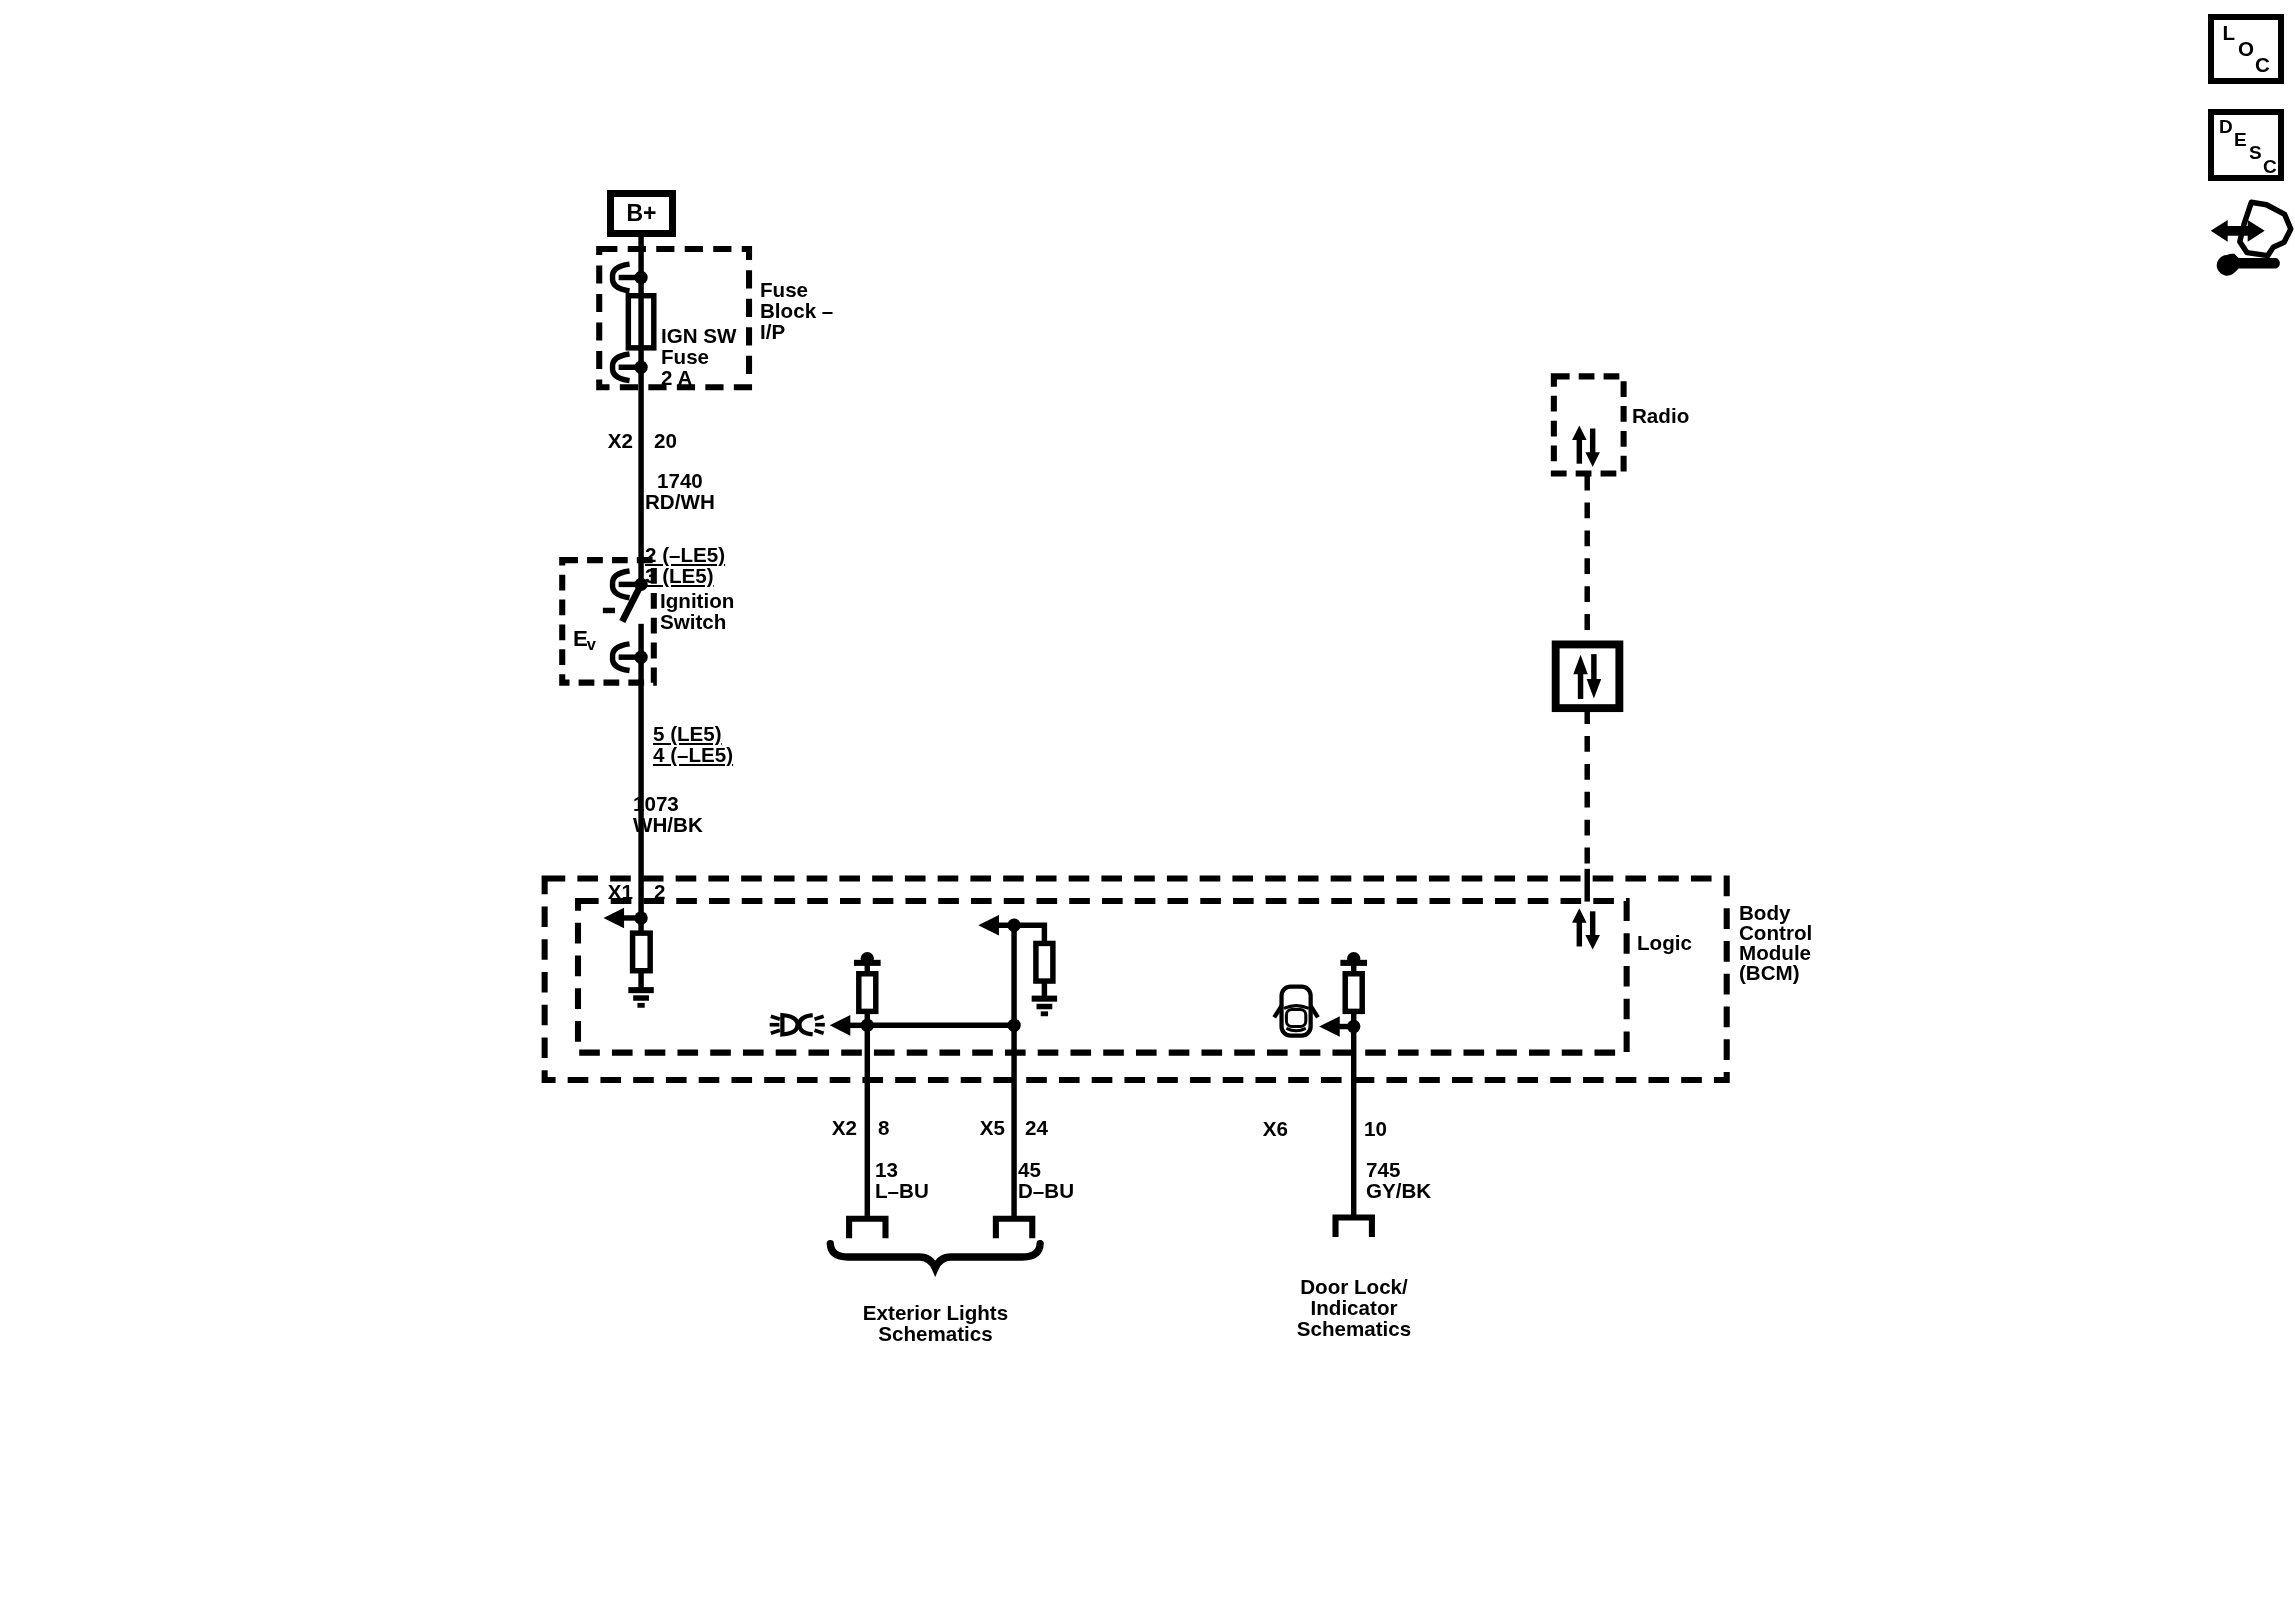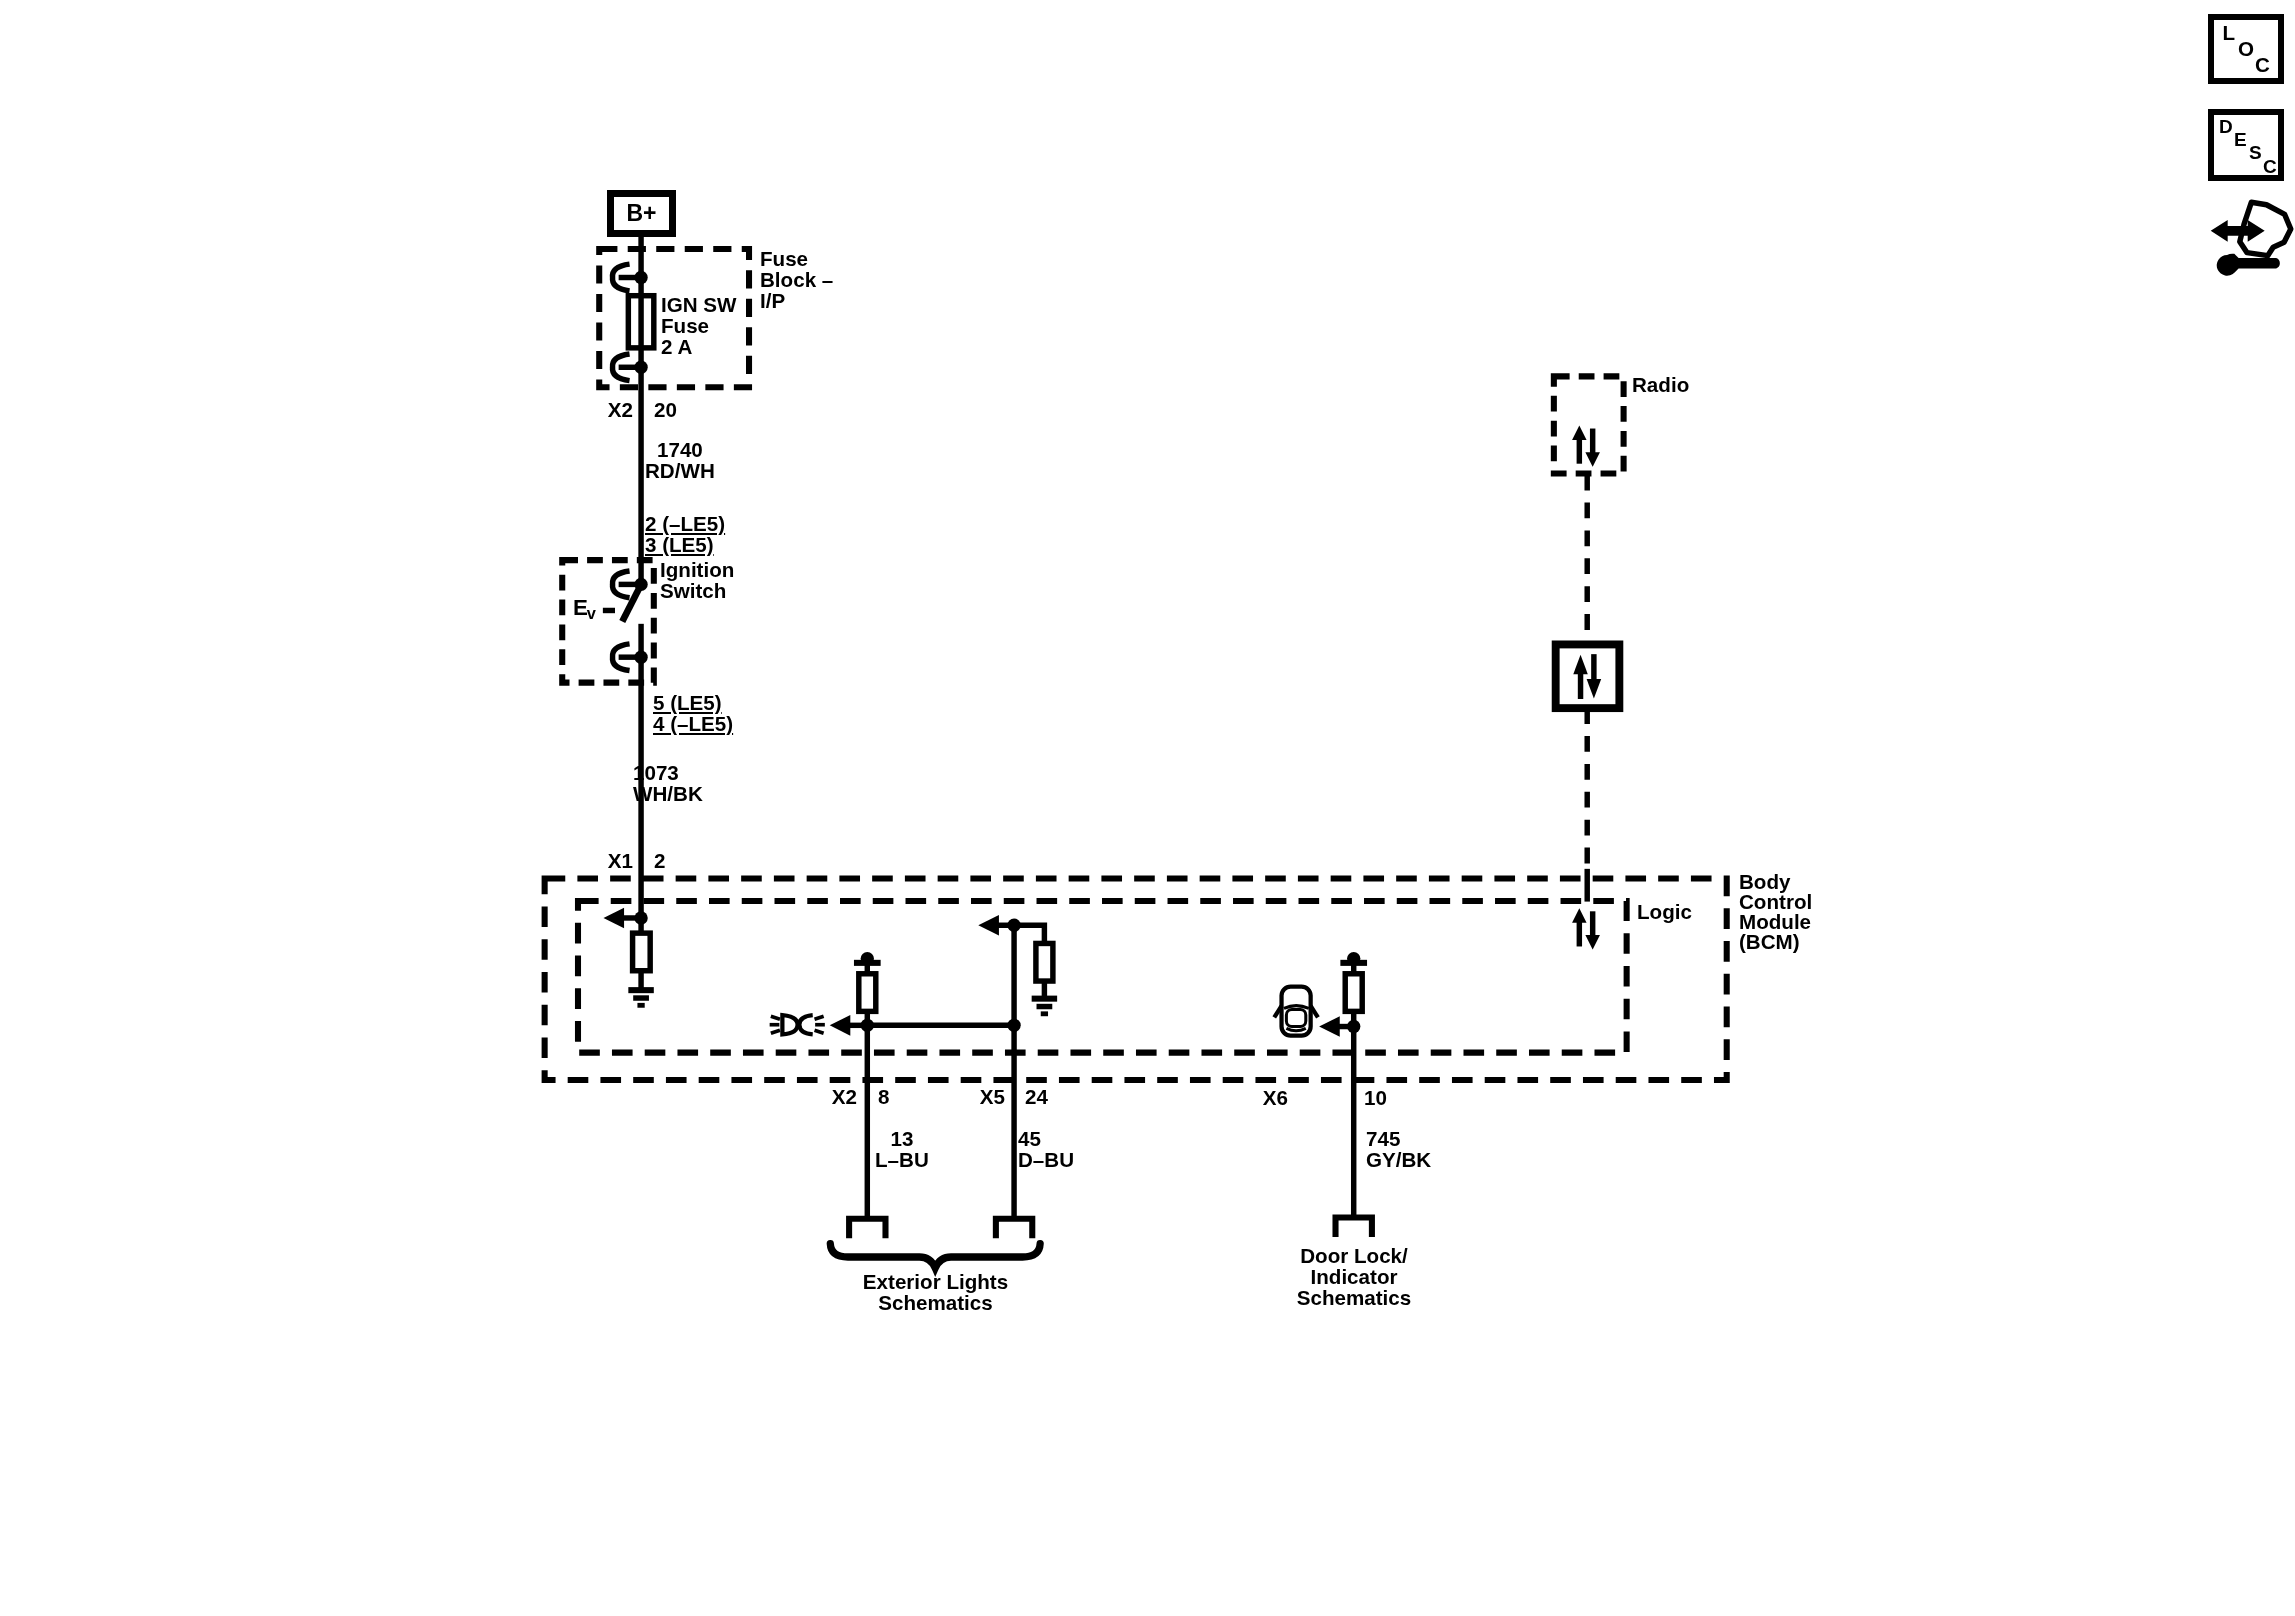--- a/index.html
+++ b/index.html
@@ -1,19 +1,19 @@
 <!DOCTYPE html>
 <html style="font-size:9.7px"><head>
 <meta charset="utf-8">
 <style>
   html,body{margin:0;padding:0;background:#fff;}
   #canvas{position:relative;width:2295px;height:1617px;background:#fff;overflow:hidden;
           font-family:"Liberation Sans",sans-serif;color:#000;}
   #wiring{position:absolute;left:0;top:0;}
-  .lbl{position:absolute;font-weight:700;font-size:20.6px;line-height:21px;white-space:nowrap;color:#000;}
+  .lbl{position:absolute;font-weight:700;font-size:20.6px;line-height:21px;white-space:nowrap;color:#000;margin-top:31px;}
   .lbl.r{text-align:right;}
   .lbl.c{text-align:center;}
   .bplus-box{position:absolute;left:607px;top:190px;width:69px;height:47px;border:7.3px solid #000;
              box-sizing:border-box;display:flex;align-items:center;justify-content:center;
              font-weight:700;font-size:23px;background:#fff;}
   .corner-box{position:absolute;border:6.7px solid #000;box-sizing:border-box;background:#fff;}
   .corner-box span{position:absolute;font-weight:700;}
   #loc-box{left:2208px;top:14px;width:76px;height:70px;}
   #desc-box{left:2208px;top:109px;width:76px;height:72px;}
   #loc-box .l0{left:8.5px;top:1.2px;font-size:20.6px;}
@@ -243,21 +243,21 @@
 
   <div class="lbl r" style="left:815px;top:1086px;width:42px;">X2</div>
   <div class="lbl" style="left:878px;top:1086px;">8</div>
 
   <div class="lbl r" style="left:961px;top:1086px;width:44px;">X5</div>
   <div class="lbl" style="left:1025px;top:1086px;">24</div>
 
   <div class="lbl r" style="left:1244px;top:1087px;width:44px;">X6</div>
   <div class="lbl" style="left:1364px;top:1087px;">10</div>
 
-  <div class="lbl" style="left:875px;top:1128px;text-align:center;">
+  <div class="lbl" style="left:875px;top:1128px;">
     <div>13</div>
     <div>L–BU</div>
   </div>
   <div class="lbl" style="left:1018px;top:1128px;">
     <div>45</div>
     <div>D–BU</div>
   </div>
   <div class="lbl" style="left:1366px;top:1128px;">
     <div>745</div>
     <div>GY/BK</div>

